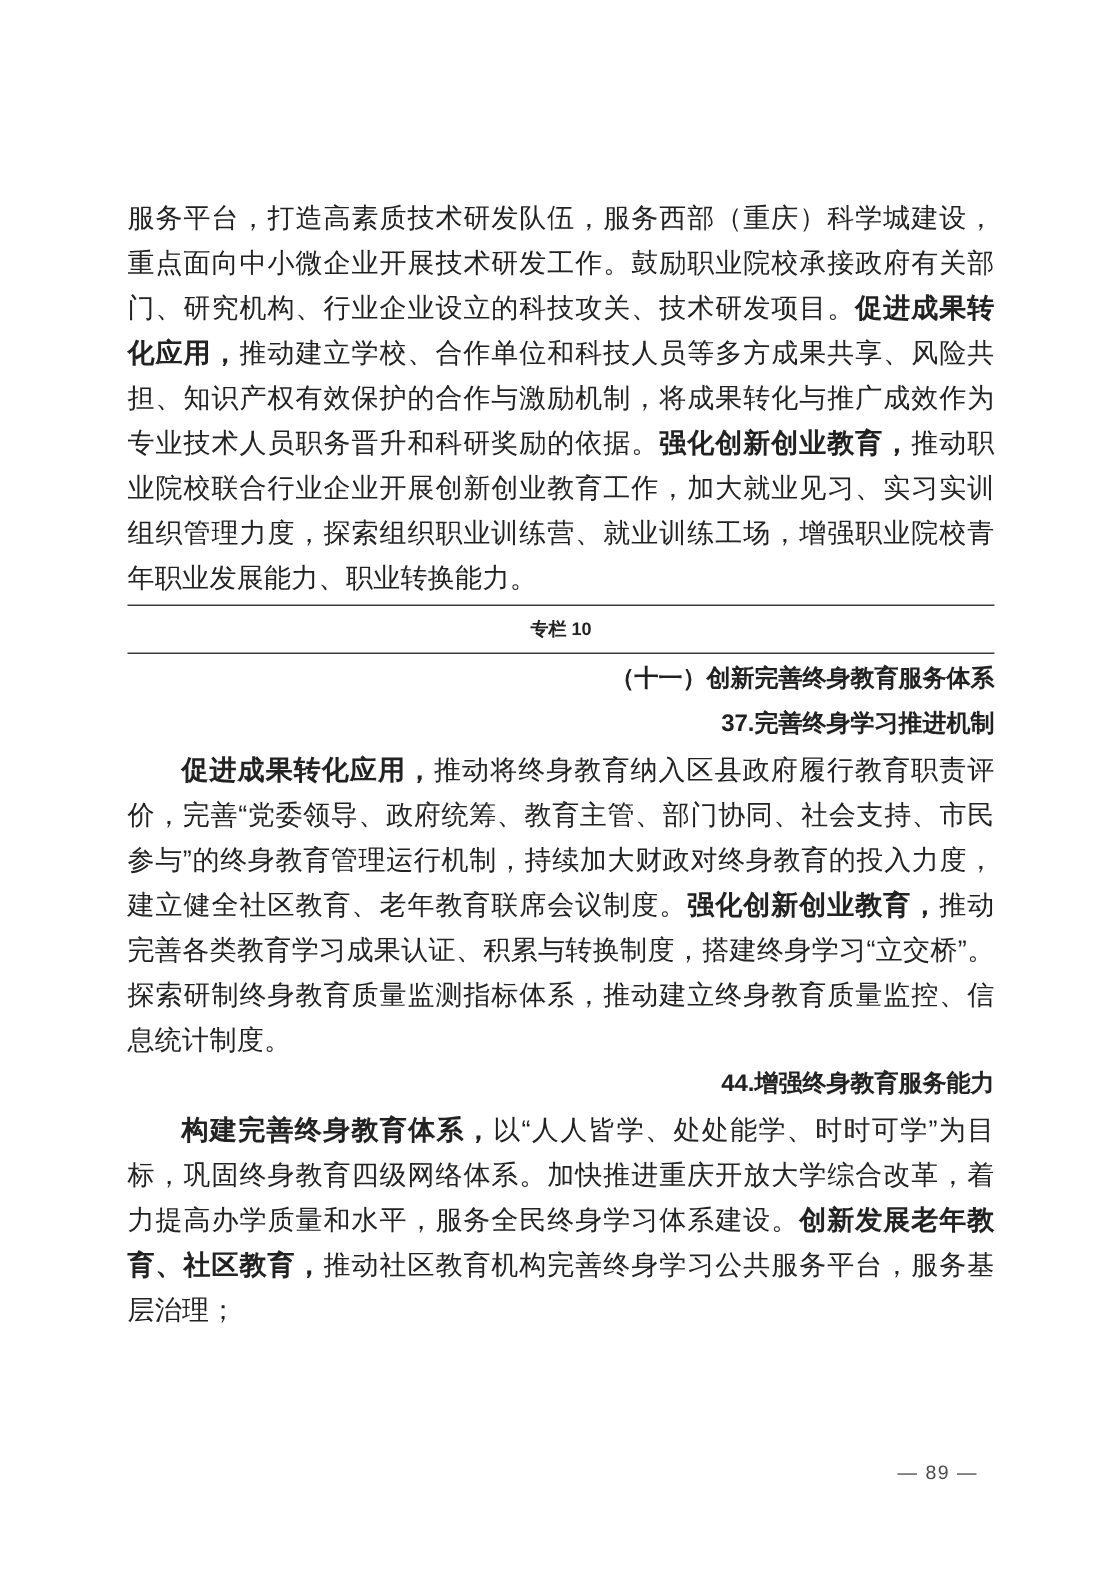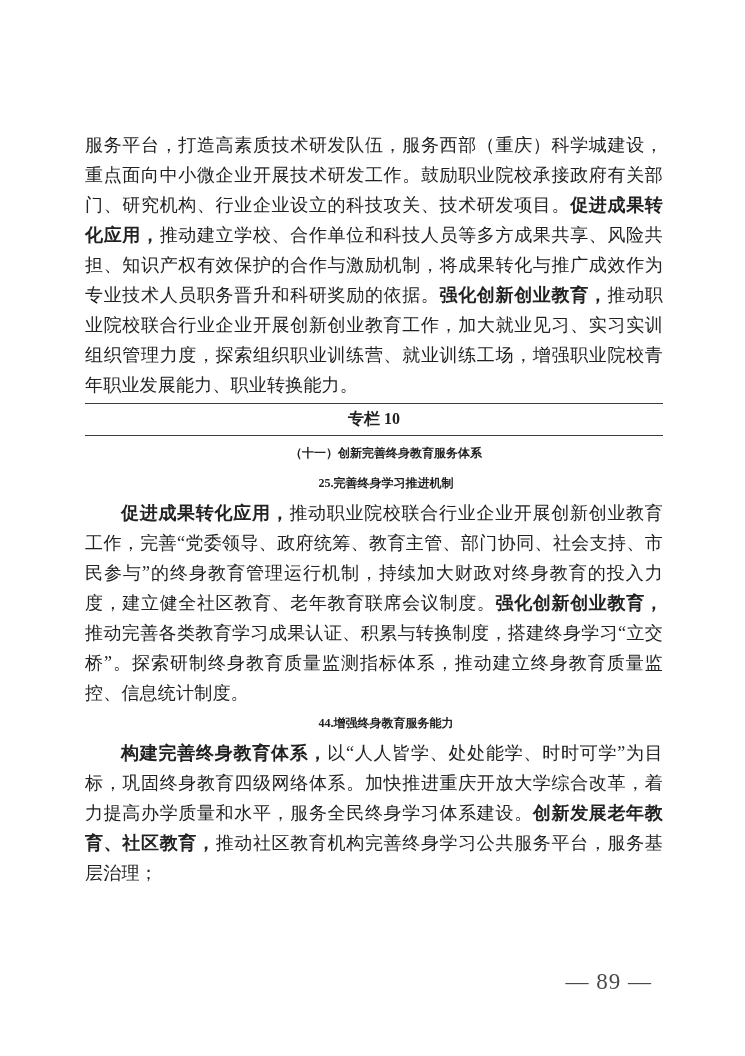--- a/index.html
+++ b/index.html
@@ -6,21 +6,21 @@
     margin: 0;
     padding: 0;
     background: #e9e9e9;
   }
   .page {
     position: relative;
     width: 745px;
     height: 1056px;
     margin: 0 auto;
     background: #ffffff;
-    font-family: Liberation Serif, serif;
+    font-family: Liberation Sans, sans-serif;
     color: #222222;
     overflow: hidden;
   }
   .content {
     position: absolute;
     left: 85px;
     top: 130px;
     width: 578px;
   }
   .para {
@@ -35,41 +35,41 @@
   .b { font-weight: 700; }
   .panel {
     margin-top: 3px;
     border-top: 1.5px solid #3d3d3d;
     border-bottom: 1.5px solid #3d3d3d;
     padding: 2px 0 3px 0;
   }
   .panel-title {
     text-align: center;
     font-weight: 700;
-    font-size: 16px;
+    font-size: 12px;
     line-height: 26px;
     margin: 0;
   }
   .panel .para {
     font-weight: 600;
   }
   .heading {
     margin: 0;
-    font-size: 12px;
+    font-size: 16px;
     line-height: 30px;
     font-weight: 700;
     text-indent: 2em;
-    text-align: center;
+    text-align: right;
   }
   .section-gap { height: 2px; }
   .footer {
     position: absolute;
     right: 93px;
     top: 969px;
-    font-size: 23px;
+    font-size: 13px;
     line-height: 26px;
     color: #4a4a4a;
     letter-spacing: 1px;
     white-space: nowrap;
   }
 </style>
 </head>
 <body>
 
 <div class="page">
@@ -78,23 +78,23 @@
     <p class="para"><span>服务平台，打造高素质技术研发队伍，服务西部（重庆）科学城建设，重点面向中小微企业开展技术研发工作。鼓励职业院校承接政府有关部门、研究机构、行业企业设立的科技攻关、技术研发项目。</span><span class="b">促进成果转化应用，</span><span>推动建立学校、合作单位和科技人员等多方成果共享、风险共担、知识产权有效保护的合作与激励机制，将成果转化与推广成效作为专业技术人员职务晋升和科研奖励的依据。</span><span class="b">强化创新创业教育，</span><span>推动职业院校联合行业企业开展创新创业教育工作，加大就业见习、实习实训组织管理力度，探索组织职业训练营、就业训练工场，增强职业院校青年职业发展能力、职业转换能力。</span></p>
 
     <div class="panel">
       <div class="panel-title">专栏 10</div>
     </div>
 
     <div class="section-gap"></div>
 
     <h3 class="heading">（十一）创新完善终身教育服务体系</h3>
 
-    <h4 class="heading">25.完善终身学习推进机制</h4>
+    <h4 class="heading">37.完善终身学习推进机制</h4>
 
-    <p class="para indent"><span class="b">促进成果转化应用，</span><span>推动职业院校联合行业企业开展创新创业教育工作，完善“党委领导、政府统筹、教育主管、部门协同、社会支持、市民参与”的终身教育管理运行机制，持续加大财政对终身教育的投入力度，建立健全社区教育、老年教育联席会议制度。</span><span class="b">强化创新创业教育，</span><span>推动完善各类教育学习成果认证、积累与转换制度，搭建终身学习“立交桥”。探索研制终身教育质量监测指标体系，推动建立终身教育质量监控、信息统计制度。</span></p>
+    <p class="para indent"><span class="b">促进成果转化应用，</span><span>推动将终身教育纳入区县政府履行教育职责评价，完善“党委领导、政府统筹、教育主管、部门协同、社会支持、市民参与”的终身教育管理运行机制，持续加大财政对终身教育的投入力度，建立健全社区教育、老年教育联席会议制度。</span><span class="b">强化创新创业教育，</span><span>推动完善各类教育学习成果认证、积累与转换制度，搭建终身学习“立交桥”。探索研制终身教育质量监测指标体系，推动建立终身教育质量监控、信息统计制度。</span></p>
 
     <h4 class="heading">44.增强终身教育服务能力</h4>
 
     <p class="para indent"><span class="b">构建完善终身教育体系，</span><span>以“人人皆学、处处能学、时时可学”为目标，巩固终身教育四级网络体系。加快推进重庆开放大学综合改革，着力提高办学质量和水平，服务全民终身学习体系建设。</span><span class="b">创新发展老年教育、社区教育，</span><span>推动社区教育机构完善终身学习公共服务平台，服务基层治理；</span></p>
 
   </div>
 
   <div class="footer">— 89 —</div>
 </div>
 

